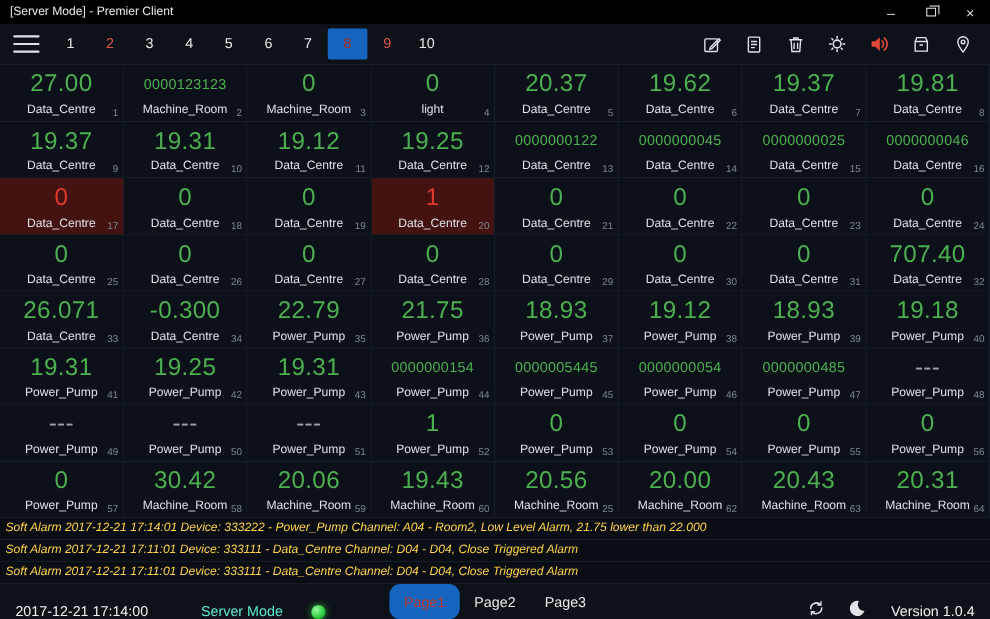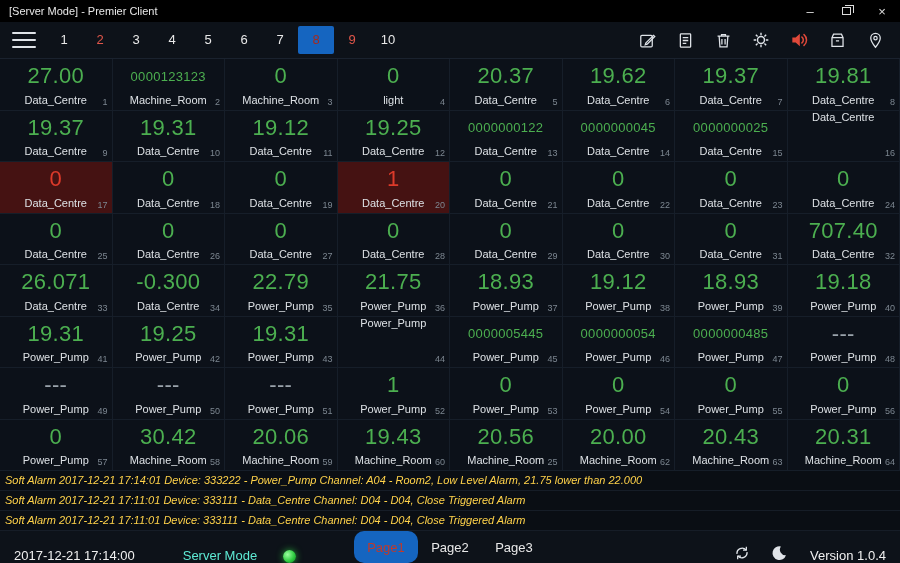--- a/index.html
+++ b/index.html
@@ -233,20 +233,21 @@
         <div class="tile-value small">0000000045</div>
         <div class="tile-label">Data_Centre</div>
         <div class="tile-index">14</div>
       </div>
       <div class="tile">
         <div class="tile-value small">0000000025</div>
         <div class="tile-label">Data_Centre</div>
         <div class="tile-index">15</div>
       </div>
       <div class="tile">
+        <div class="tile-value small">0000000046</div>
         <div class="tile-label">Data_Centre</div>
         <div class="tile-index">16</div>
       </div>
       <div class="tile alarm">
         <div class="tile-value">0</div>
         <div class="tile-label">Data_Centre</div>
         <div class="tile-index">17</div>
       </div>
       <div class="tile">
         <div class="tile-value">0</div>
@@ -372,20 +373,21 @@
         <div class="tile-value">19.25</div>
         <div class="tile-label">Power_Pump</div>
         <div class="tile-index">42</div>
       </div>
       <div class="tile">
         <div class="tile-value">19.31</div>
         <div class="tile-label">Power_Pump</div>
         <div class="tile-index">43</div>
       </div>
       <div class="tile">
+        <div class="tile-value small">0000000154</div>
         <div class="tile-label">Power_Pump</div>
         <div class="tile-index">44</div>
       </div>
       <div class="tile">
         <div class="tile-value small">0000005445</div>
         <div class="tile-label">Power_Pump</div>
         <div class="tile-index">45</div>
       </div>
       <div class="tile">
         <div class="tile-value small">0000000054</div>

